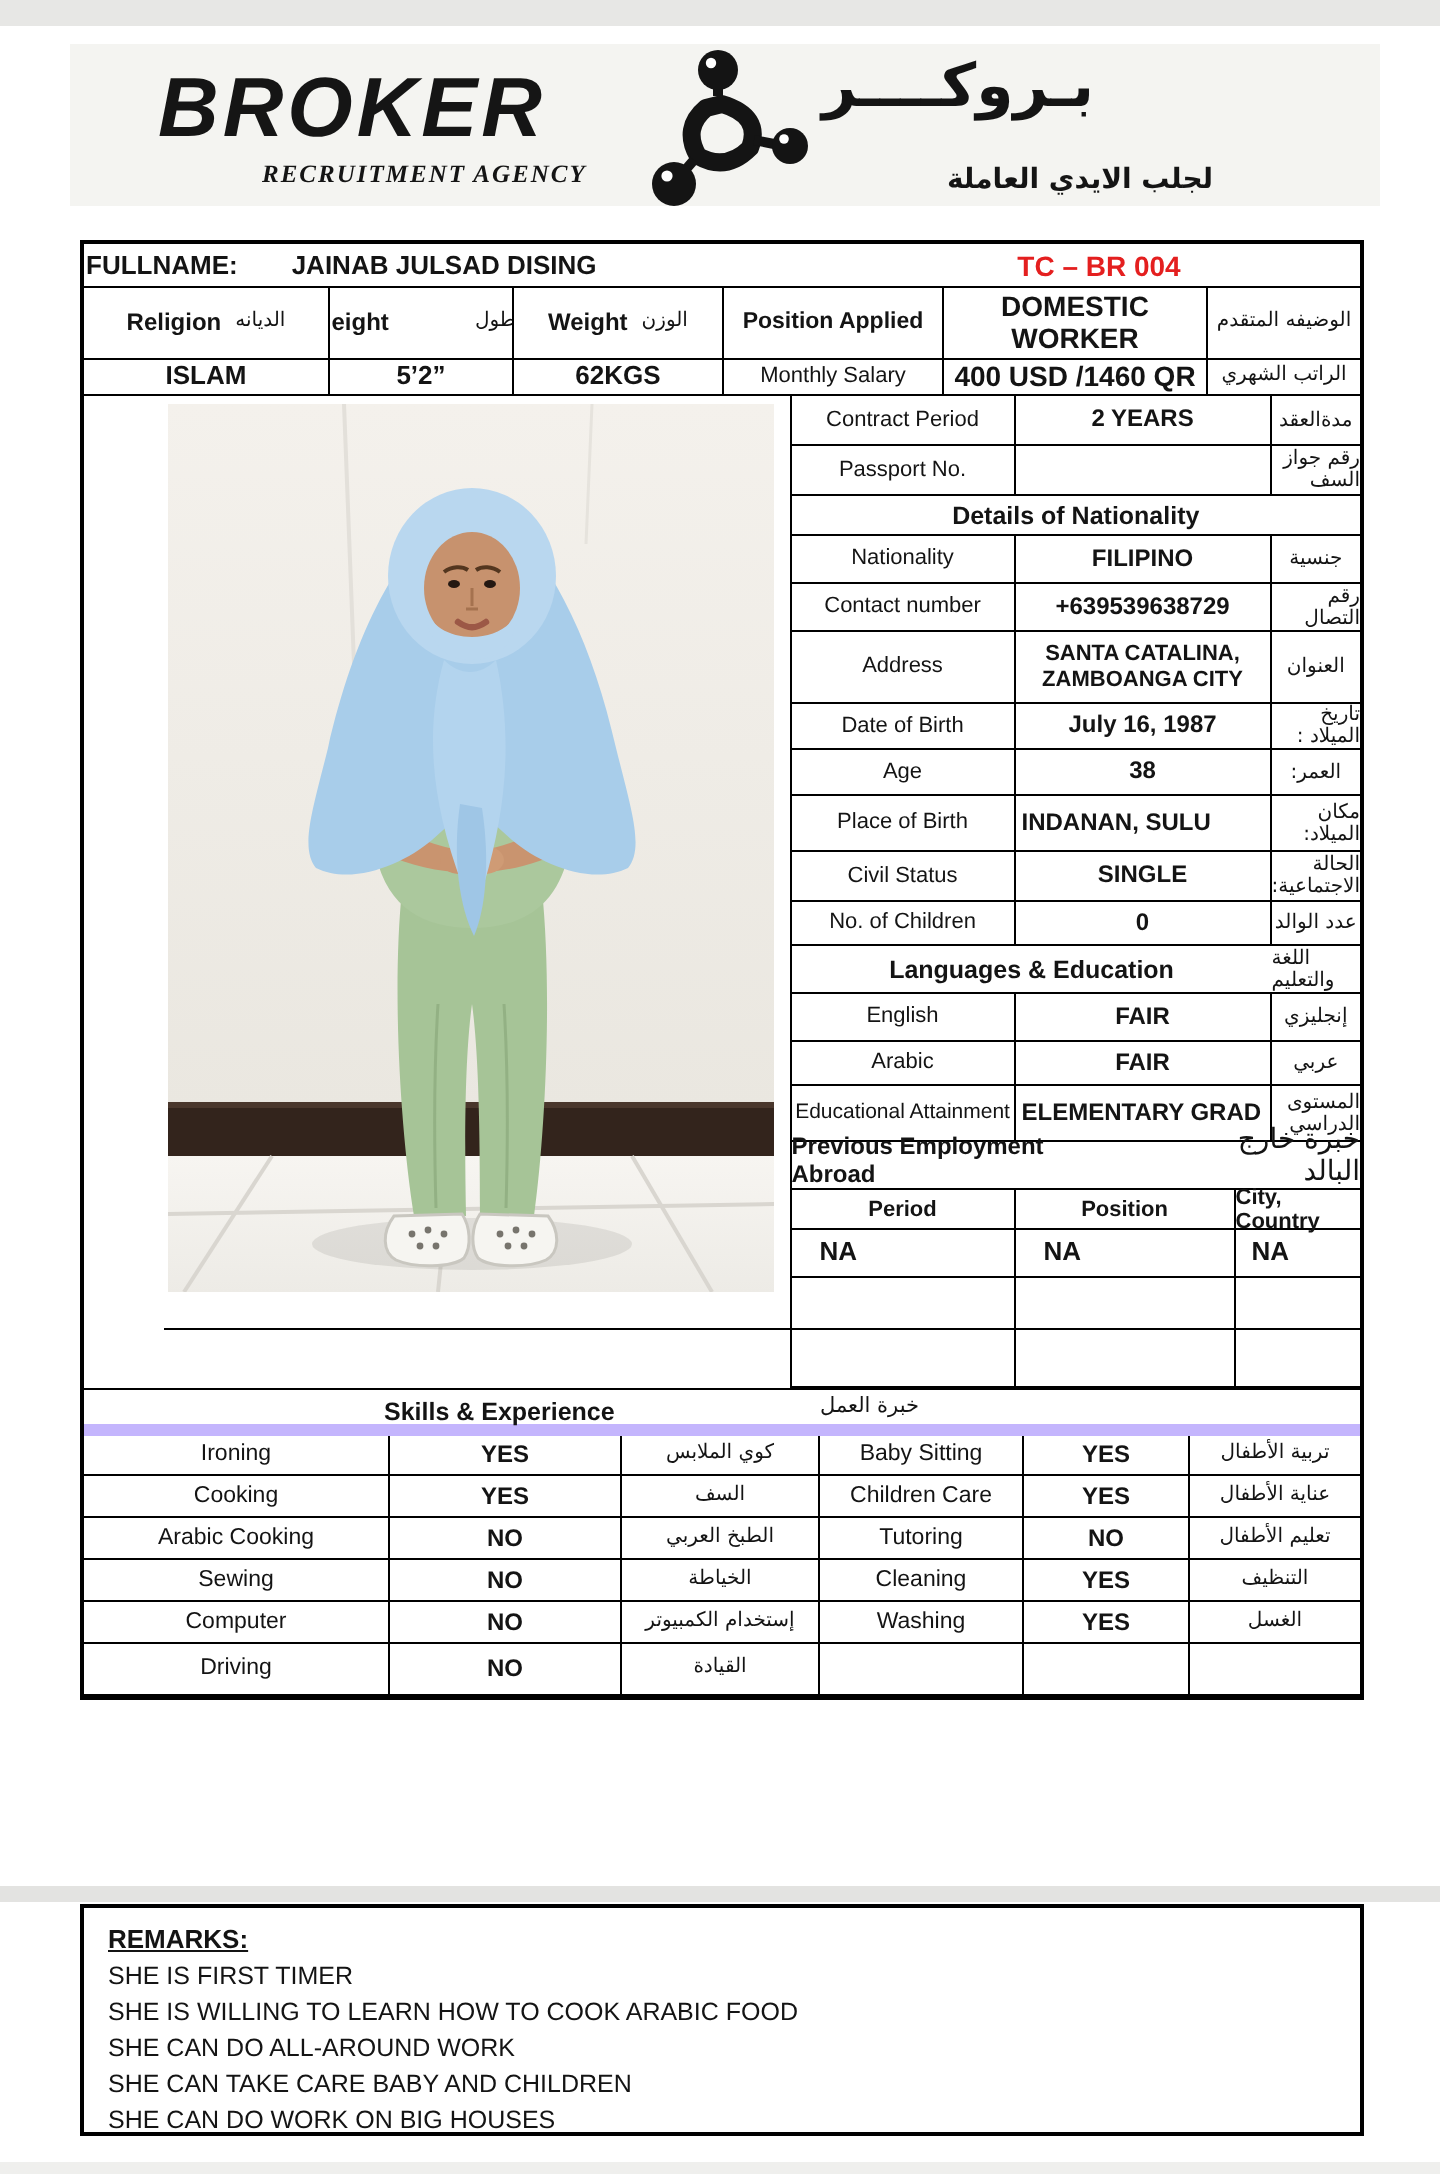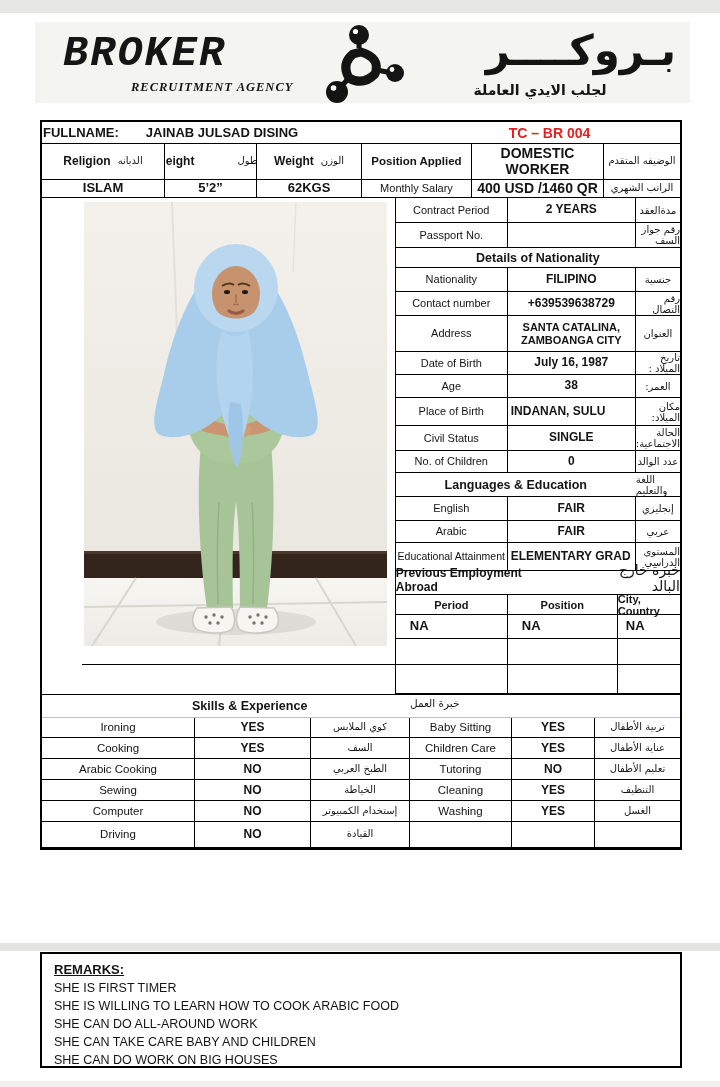--- a/index.html
+++ b/index.html
@@ -6,24 +6,24 @@
   html,body { width:720px; height:1087px; background:#ffffff; }
   body { position:relative; overflow:hidden; font-family:"Liberation Sans", sans-serif; color:#141414; }
 
   .band { position:absolute; left:0; width:720px; }
   .band-top { top:0; height:13px; background:#e7e7e5; }
   .band-mid { top:943px; height:8px; background:#e3e3e1; }
   .band-bottom { top:1081px; height:6px; background:#efefed; }
 
   
   .agency-header { position:absolute; left:35px; top:22px; width:655px; height:81px; background:#f4f4f1; }
-  .brand-name { position:absolute; left:28px; top:8px; font-family:Liberation Mono, monospace; font-style:italic; font-weight:bold; font-size:42px; letter-spacing:2px; color:#151515; }
+  .brand-name { position:absolute; left:44px; top:8px; font-family:Liberation Sans, sans-serif; font-style:italic; font-weight:bold; font-size:42px; letter-spacing:2px; color:#151515; }
   .brand-sub { position:absolute; left:96px; top:58px; font-family:"Liberation Serif", serif; font-style:italic; font-weight:bold; font-size:12.5px; letter-spacing:1px; }
   .logo { position:absolute; left:274px; top:2px; }
-  .brand-ar { position:absolute; right:14px; top:2px; width:250px; text-align:right; font-family:"DejaVu Sans", sans-serif; font-weight:bold; font-size:42px; line-height:1.3; }
+  .brand-ar { position:absolute; right:29px; top:2px; width:250px; text-align:left; font-family:"DejaVu Sans", sans-serif; font-weight:bold; font-size:30px; line-height:1.3; }
   .brand-ar-sub { position:absolute; right:60px; top:60px; width:180px; text-align:center; font-family:"DejaVu Sans", sans-serif; font-weight:bold; font-size:14px; }
 
   .ar { font-family:"DejaVu Sans", sans-serif; }
 
   
   .doc-table { position:absolute; left:40px; top:120px; width:642px; border:2px solid #000; background:#fff; }
   .trow { display:flex; border-bottom:1px solid #000; align-items:stretch; }
   .no-bb { border-bottom:none; }
   .c { border-right:1px solid #000; display:flex; align-items:center; justify-content:center; overflow:hidden; line-height:1.08; text-align:center; }
   .c:last-child { border-right:none; }
@@ -71,21 +71,21 @@
   .erow .e2 { width:110px; border-right:1px solid #000; }
   .erow .e3 { flex:1; }
   .erow .ec { display:flex; align-items:center; justify-content:center; font-weight:bold; font-size:11px; }
   .erow .na { align-items:flex-start; justify-content:flex-start; padding:3px 0 0 14px; font-size:13px; }
   .erow .na.n3 { padding-left:8px; }
 
   .r25{height:25px;} .r20{height:20px;} .r24{height:24px;} .r36{height:36px;} .r23{height:23px;}
   .r28{height:28px;} .r22{height:22px;} .r26{height:26px;} .r29{height:29px;}
 
   
-  .skills-head { position:relative; height:23px; border-bottom:1px solid #c4b5fd; }
+  .skills-head { position:relative; height:23px; border-bottom:6px solid #c4b5fd; }
   .skills-title { position:absolute; left:150px; top:4px; font-weight:bold; font-size:12.5px; }
   .skills-title-ar { position:absolute; left:368px; top:2px; font-size:10.5px; }
   .srow { display:flex; border-bottom:1px solid #000; }
   .srow .sc { border-right:1px solid #000; display:flex; align-items:center; justify-content:center; line-height:1.05; }
   .srow .sc:last-child { border-right:none; }
   .sname { font-size:11.5px; }
   .sval { font-weight:bold; font-size:12px; }
   .sar { font-size:10px; }
   .sh20{height:20px;} .sh21{height:21px;} .sh26{height:26px;}
 

